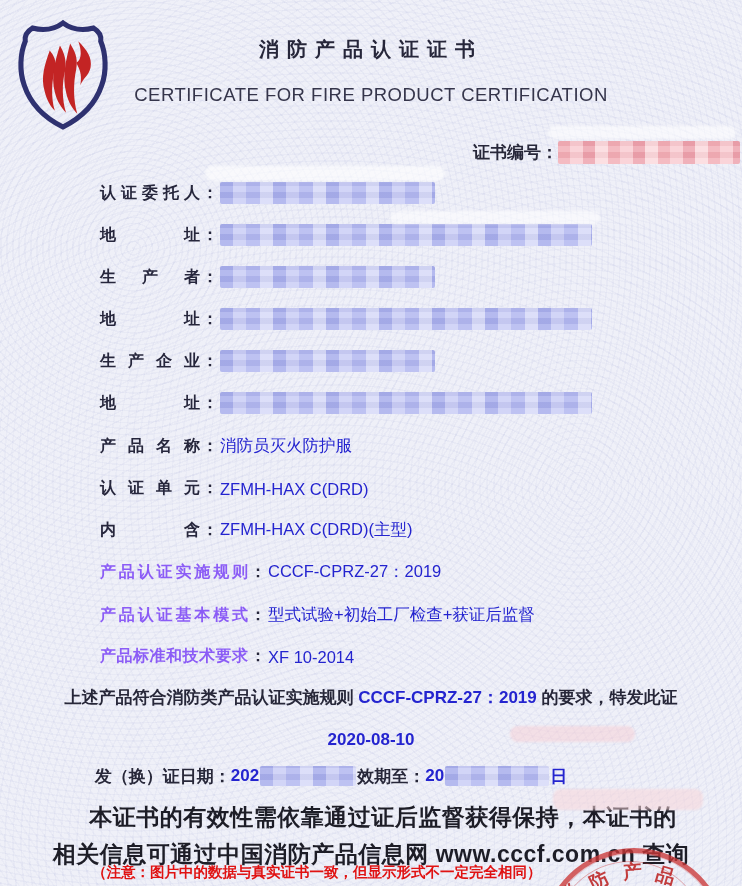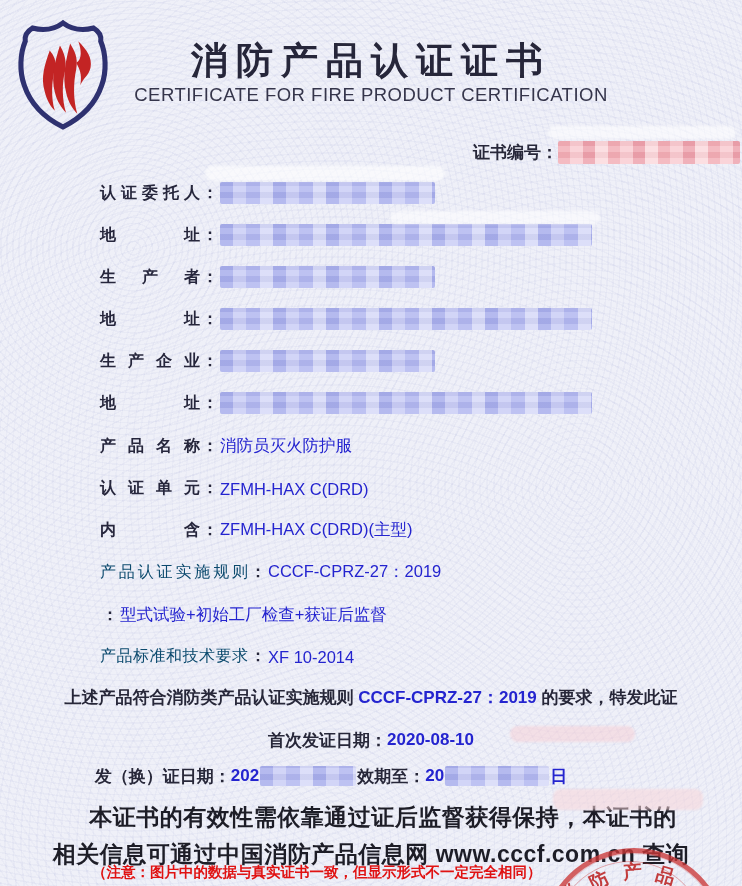--- a/index.html
+++ b/index.html
@@ -13,33 +13,33 @@
     content:"";position:absolute;inset:0;pointer-events:none;z-index:0;
     background-image:
       repeating-radial-gradient(circle at 18% 28%, rgba(110,120,190,.055) 0 1.5px, transparent 1.5px 6px),
       repeating-radial-gradient(circle at 78% 55%, rgba(110,120,190,.045) 0 1.5px, transparent 1.5px 7px),
       repeating-radial-gradient(circle at 45% 95%, rgba(110,120,190,.05) 0 1.5px, transparent 1.5px 8px);
   }
   .abs{position:absolute;z-index:2;}
   .navy{color:#272739;}
   .blue{color:#2424cf;}
 
-  .title{top:36px;left:0;width:742px;text-align:center;font-size:37px;font-weight:600;
+  .title{top:36px;left:0;width:742px;text-align:center;font-size:20px;font-weight:600;
          letter-spacing:8px;color:#26263a;}
   .subtitle{top:84px;left:0;width:742px;text-align:center;font-size:18.5px;font-weight:500;
             letter-spacing:.5px;color:#35354b;}
 
   .certno-row{top:141px;left:473px;height:23px;display:flex;align-items:flex-start;
               font-size:17px;font-weight:600;}
 
   .row{left:100px;height:24px;display:flex;align-items:flex-end;font-size:16px;}
   .lbl{display:inline-block;width:100px;text-align:justify;text-align-last:justify;
        font-weight:600;color:#26263c;}
   .lbl-wide{display:inline-block;width:148px;text-align:justify;text-align-last:justify;
-       font-weight:400;color:#0c4a6e;}
+       font-weight:700;color:#8b5cf6;}
   .colon{display:inline-block;width:20px;text-align:center;font-weight:600;color:#26263c;}
   .val{font-size:16.5px;font-weight:500;}
 
   .mosaic{height:22px;border-radius:2px;
     background-image:
       repeating-linear-gradient(0deg, rgba(255,255,255,.14) 0 6px, rgba(30,30,90,.04) 6px 12px),
       repeating-linear-gradient(90deg,#a9afec 0 13px,#cbcef6 13px 26px,#b3b8f0 26px 40px,#d7daf8 40px 53px);}
   .mosaic-pink{height:23px;border-radius:2px;
     background-image:
       repeating-linear-gradient(0deg, rgba(255,255,255,.16) 0 6px, rgba(120,20,30,.04) 6px 12px),
@@ -136,35 +136,35 @@
   <span class="lbl">内含</span>
     <span class="colon">：</span>
   <span class="val blue">ZFMH-HAX C(DRD)(主型)</span>
 </div>
 <div class="abs row" style="top:559px">
   <span class="lbl-wide">产品认证实施规则</span>
     <span class="colon">：</span>
   <span class="val blue">CCCF-CPRZ-27：2019</span>
 </div>
 <div class="abs row" style="top:602px">
+  <span class="lbl-wide">产品认证基本模式</span>
     <span class="colon">：</span>
   <span class="val blue">型式试验+初始工厂检查+获证后监督</span>
 </div>
 <div class="abs row" style="top:643px">
   <span class="lbl-wide">产品标准和技术要求</span>
     <span class="colon">：</span>
   <span class="val blue">XF 10-2014</span>
 </div>
 
 <div class="abs center-line statement">
   <span class="navy">上述产品符合消防类产品认证实施规则 </span><span class="blue">CCCF-CPRZ-27：2019</span><span class="navy"> 的要求，特发此证</span>
 </div>
 
 <div class="abs first-issue">
-  <span class="navy">首次发证日期：</span>
   <span class="blue">2020-08-10</span>
 </div>
 
 <div class="abs reissue">
   <span class="navy">发（换）证日期：</span>
   <span class="blue">202</span>
   <div class="mosaic bar-date1"></div>
   <span class="navy">效期至：</span>
   <span class="blue">20</span>
   <div class="mosaic bar-date2"></div>

